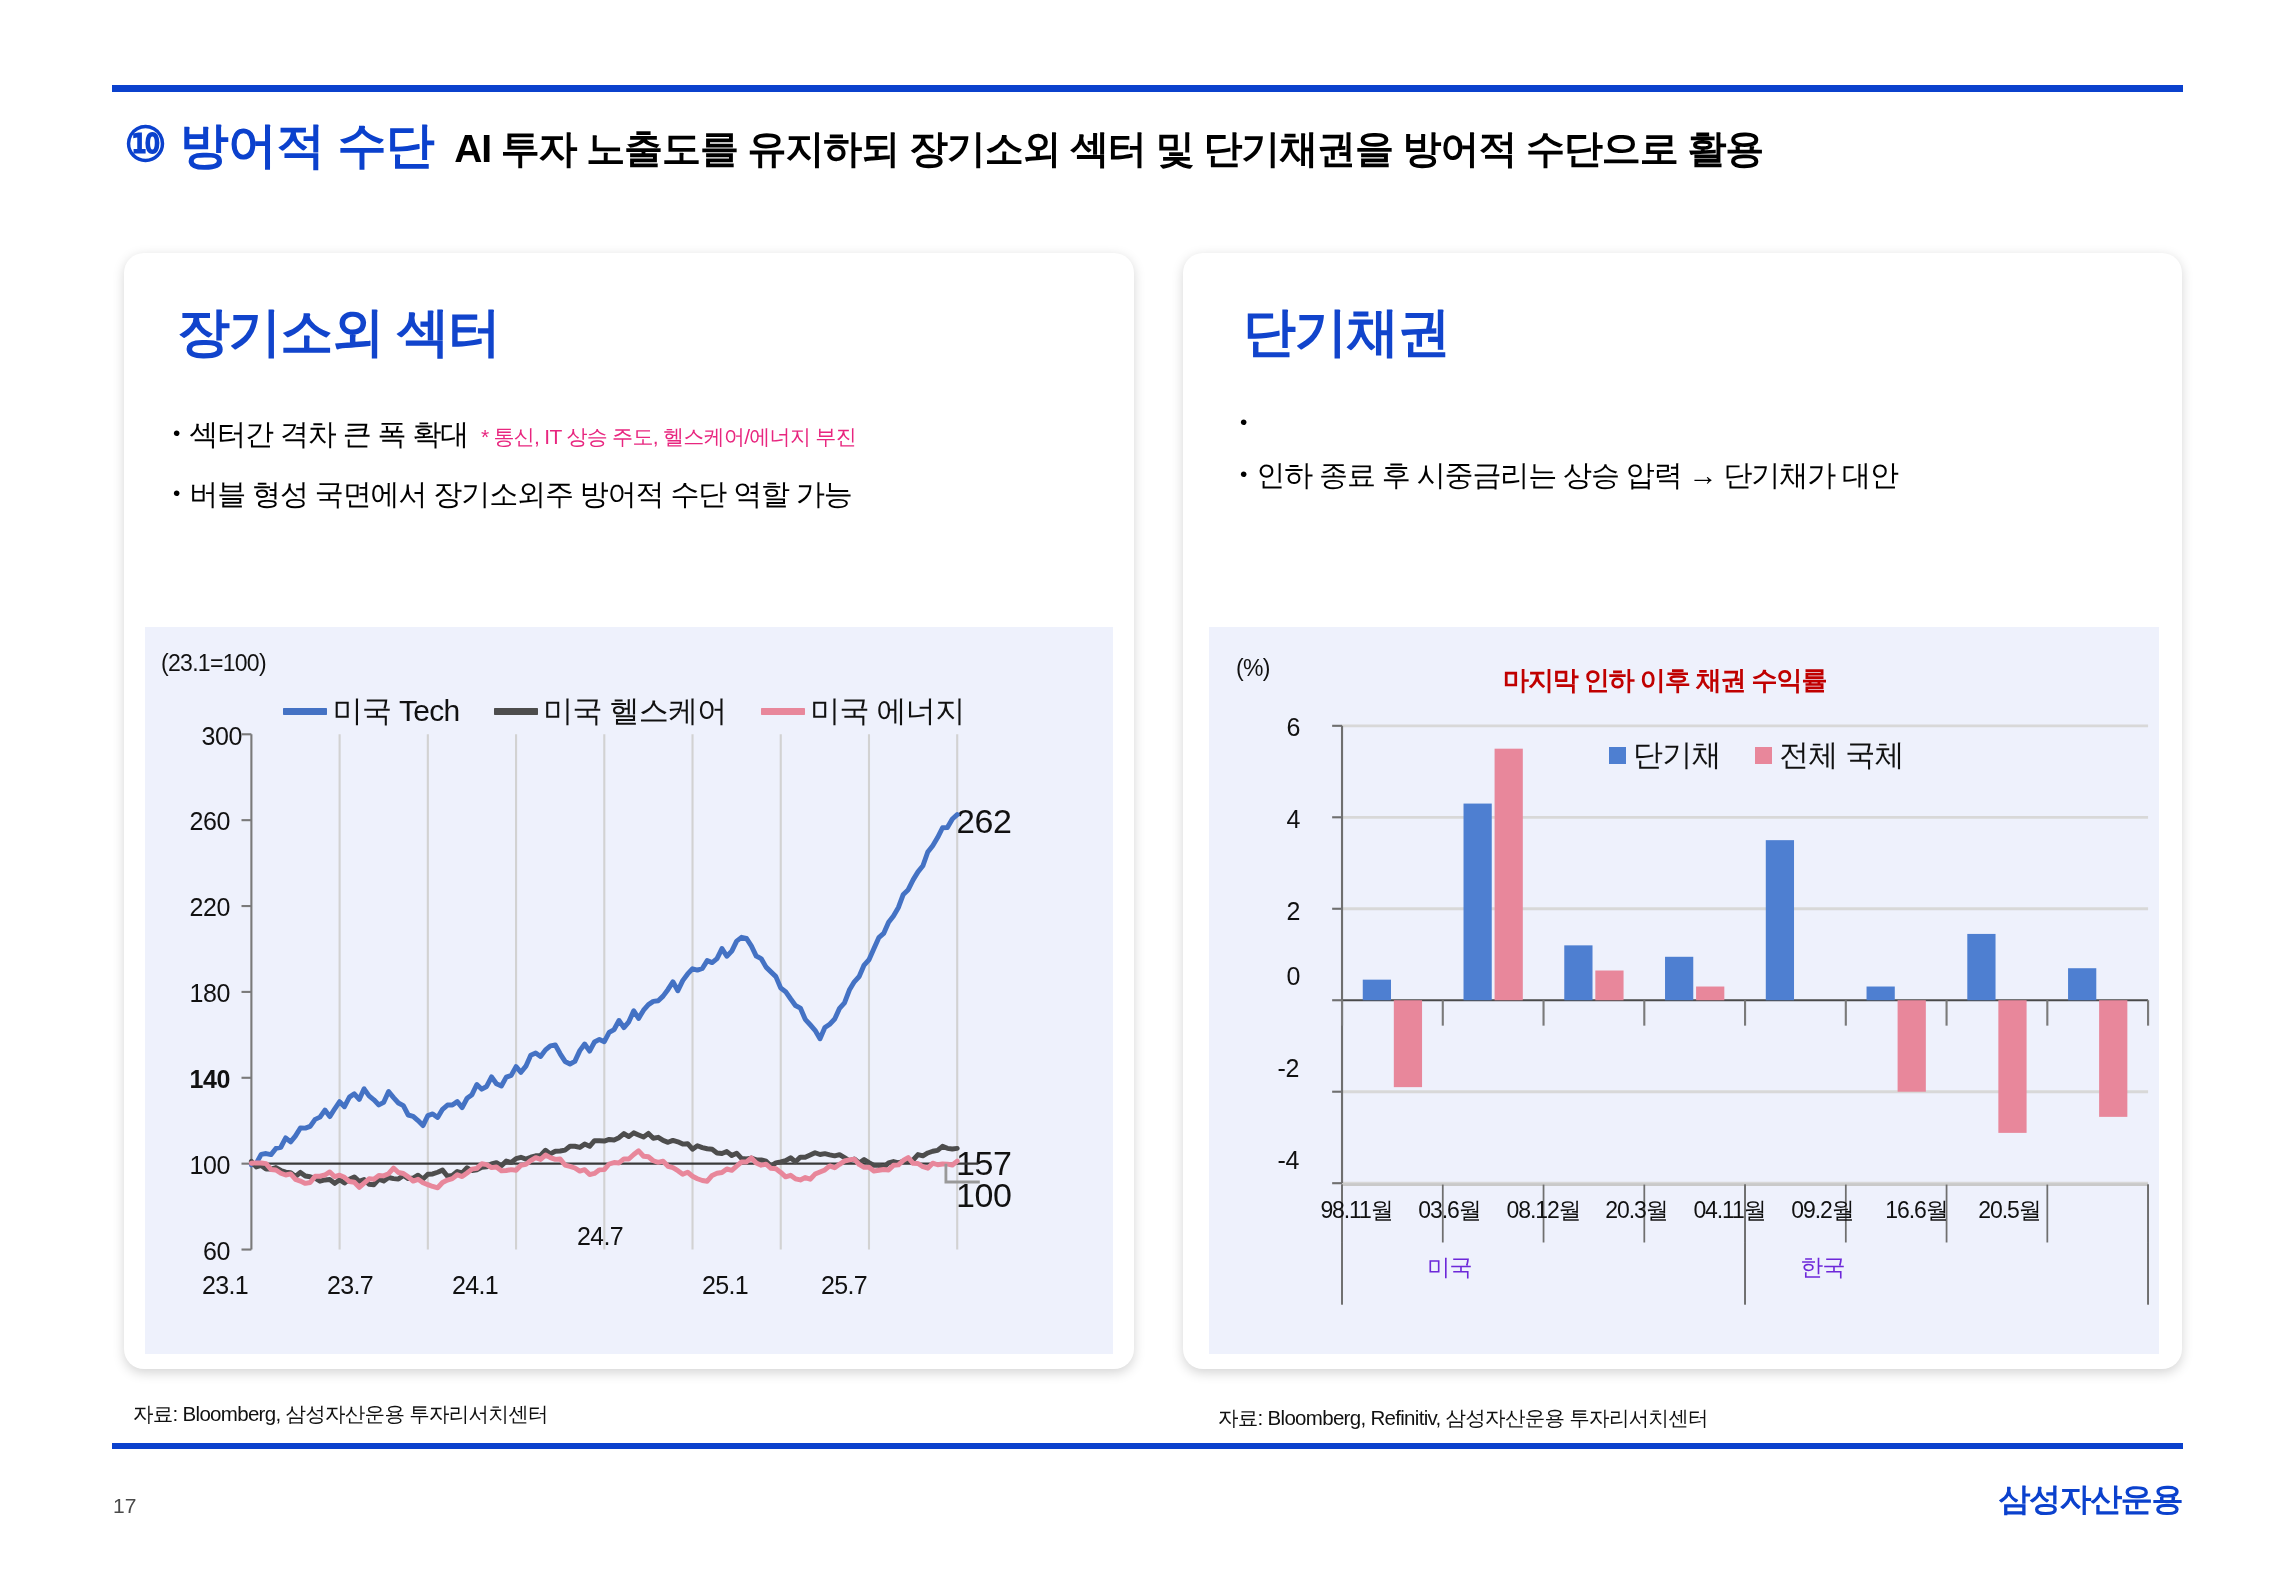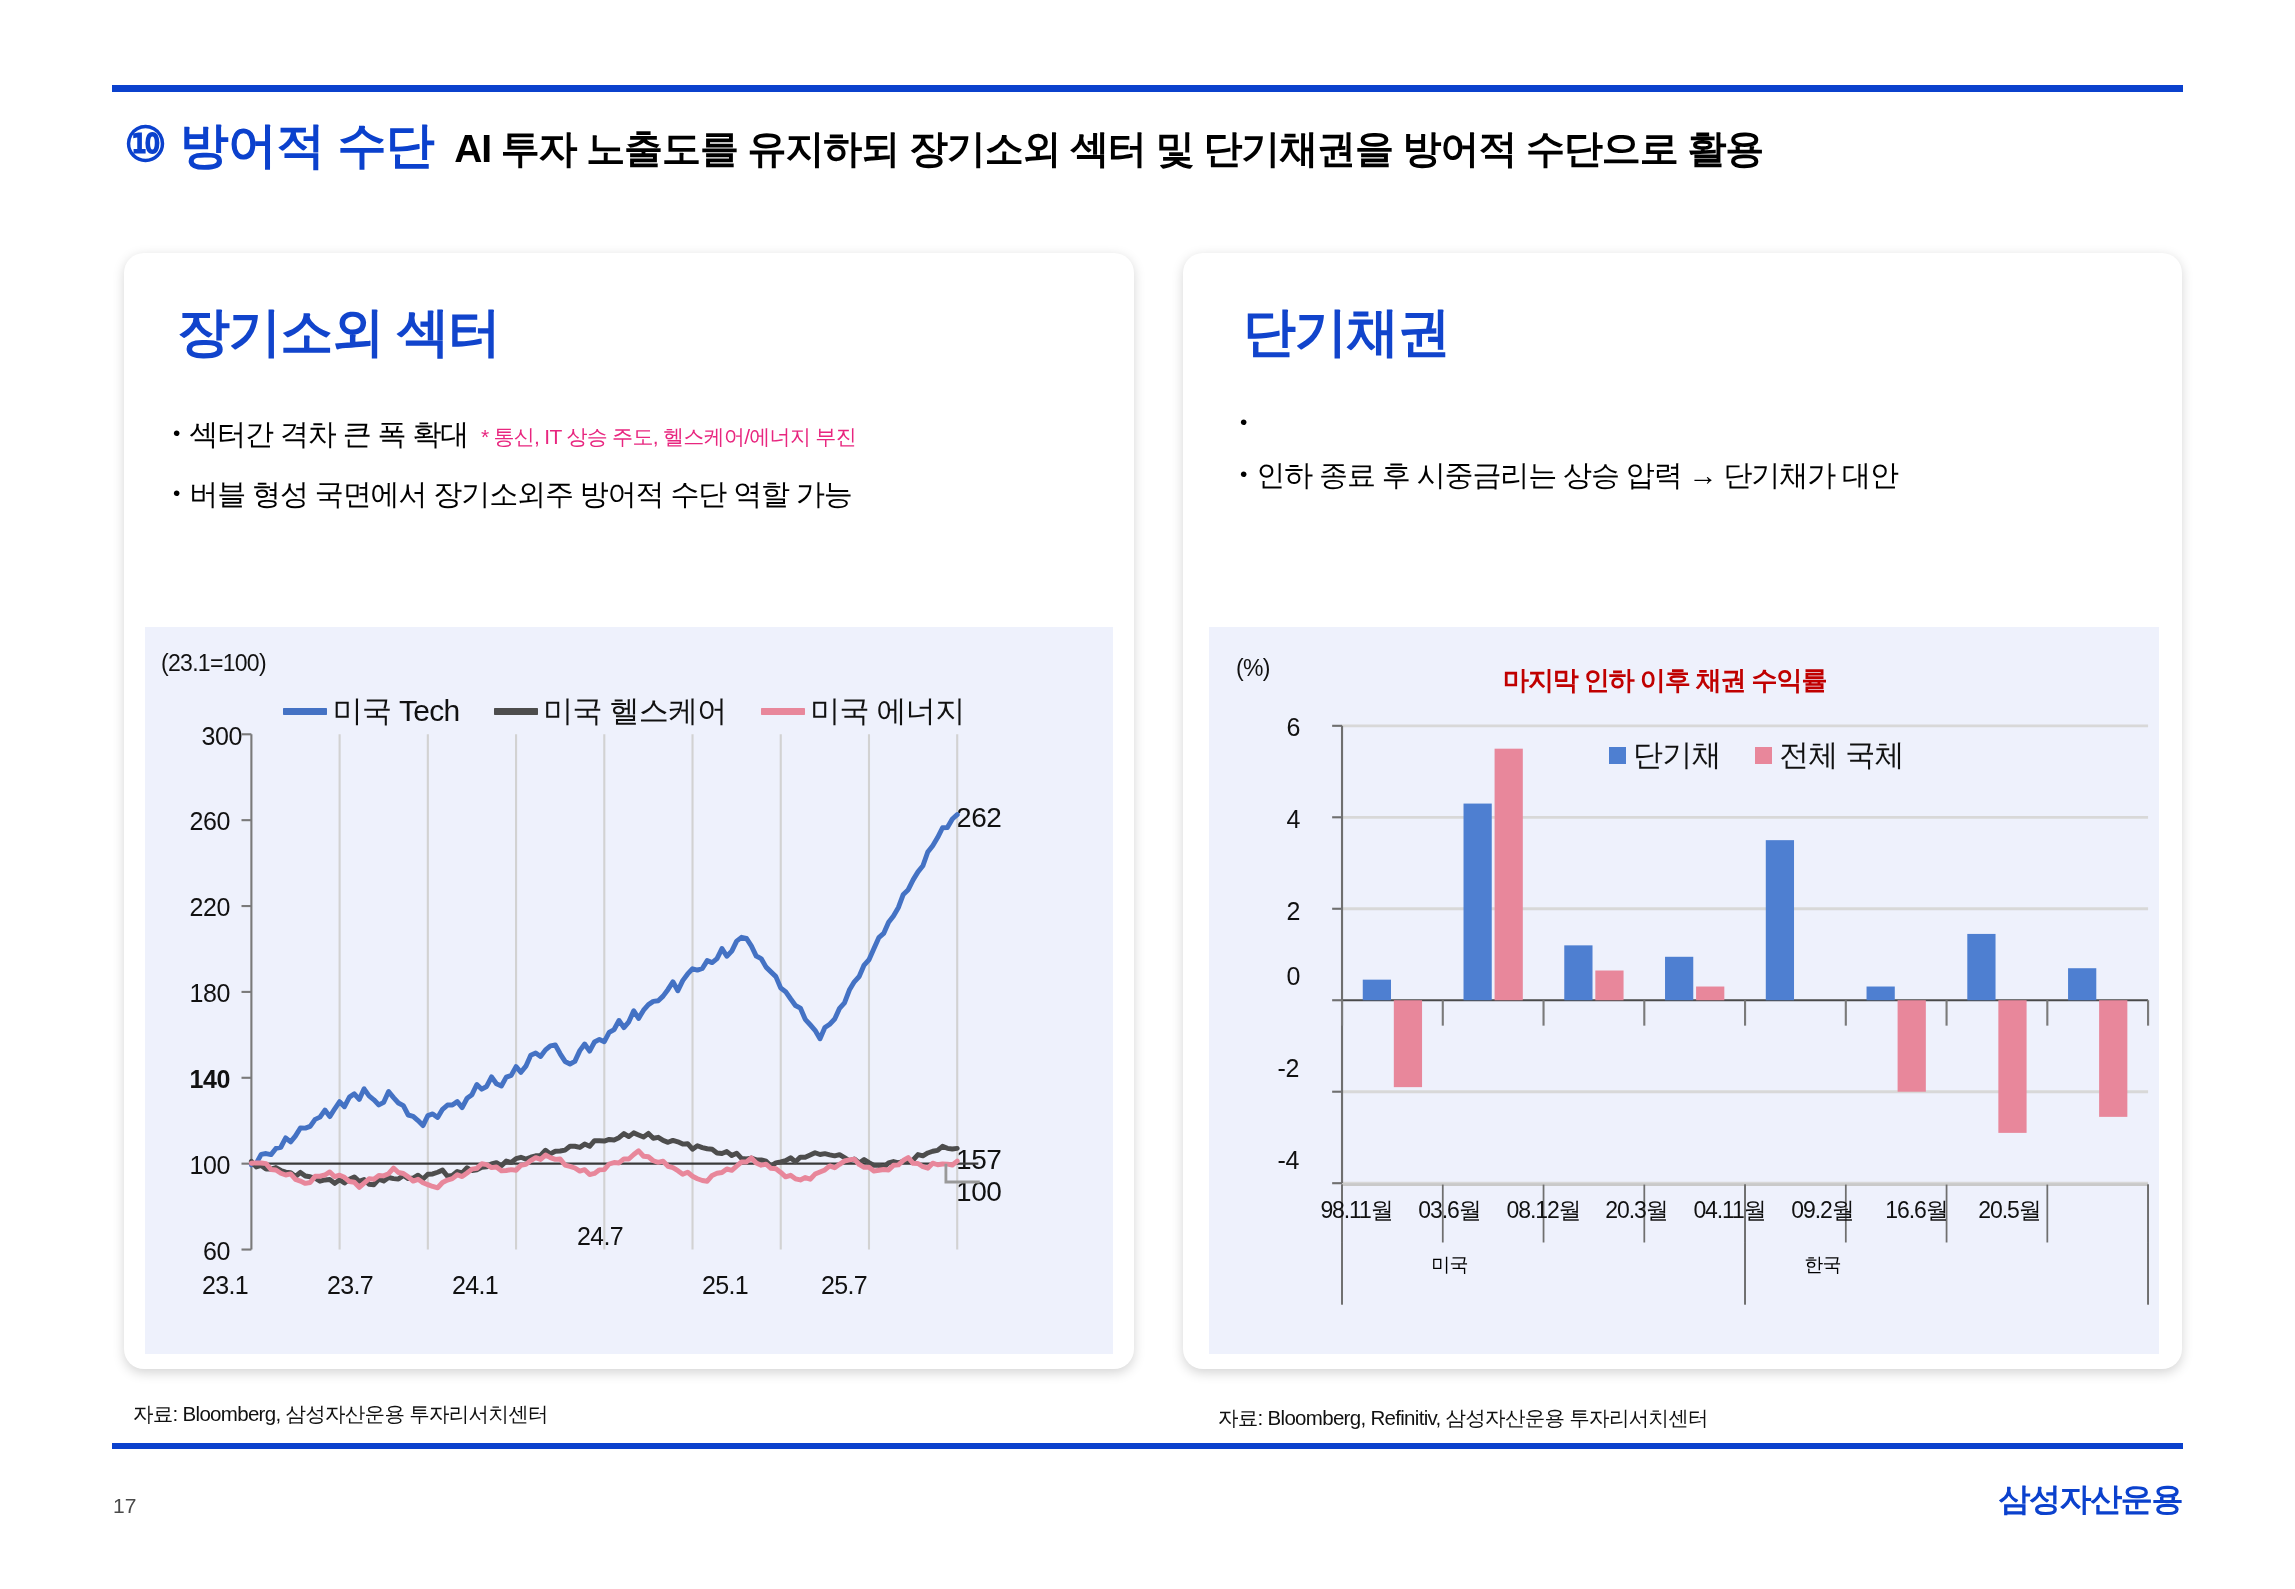--- a/index.html
+++ b/index.html
@@ -89,29 +89,29 @@
   
   .ytick {
     position: absolute; font-size: 25px; color: #111; text-align: right;
     width: 78px; letter-spacing: -0.4px;
   }
   .xtick {
     position: absolute; font-size: 25px; color: #111; text-align: center;
     letter-spacing: -0.7px; white-space: nowrap;
   }
   .endlabel {
-    position: absolute; font-size: 28px; color: #111; letter-spacing: -0.4px;
+    position: absolute; font-size: 34px; color: #111; letter-spacing: -0.4px;
     white-space: nowrap;
   }
   .cattick {
     position: absolute; font-size: 23px; color: #111; text-align: center;
     letter-spacing: -1.1px; white-space: nowrap;
   }
   .grouplabel {
-    position: absolute; font-size: 19px; color: #000000; text-align: center;
+    position: absolute; font-size: 23px; color: #6d28d9; text-align: center;
     letter-spacing: -0.7px; white-space: nowrap;
   }
 
   
   .source {
     position: absolute; font-size: 20.5px; color: #111111; letter-spacing: -0.7px;
     white-space: nowrap;
   }
 
   

